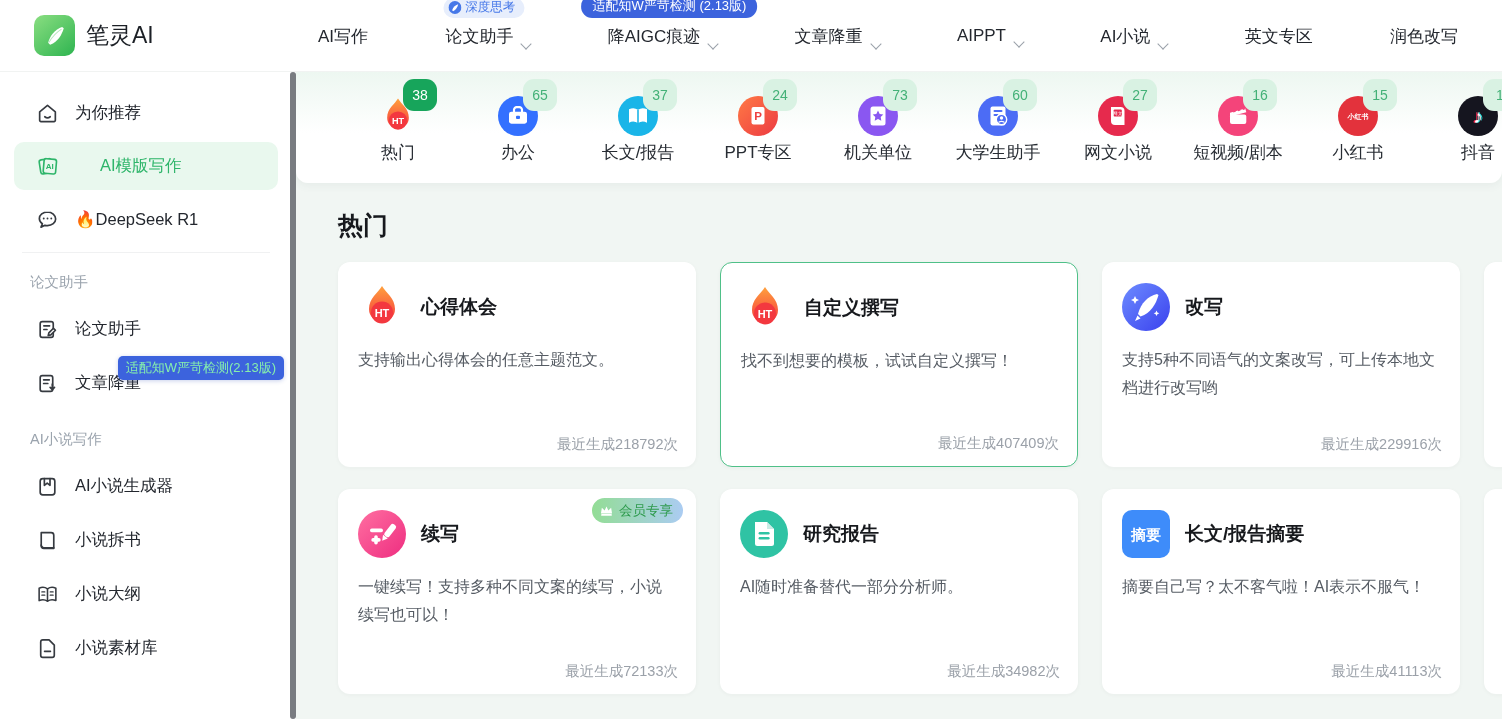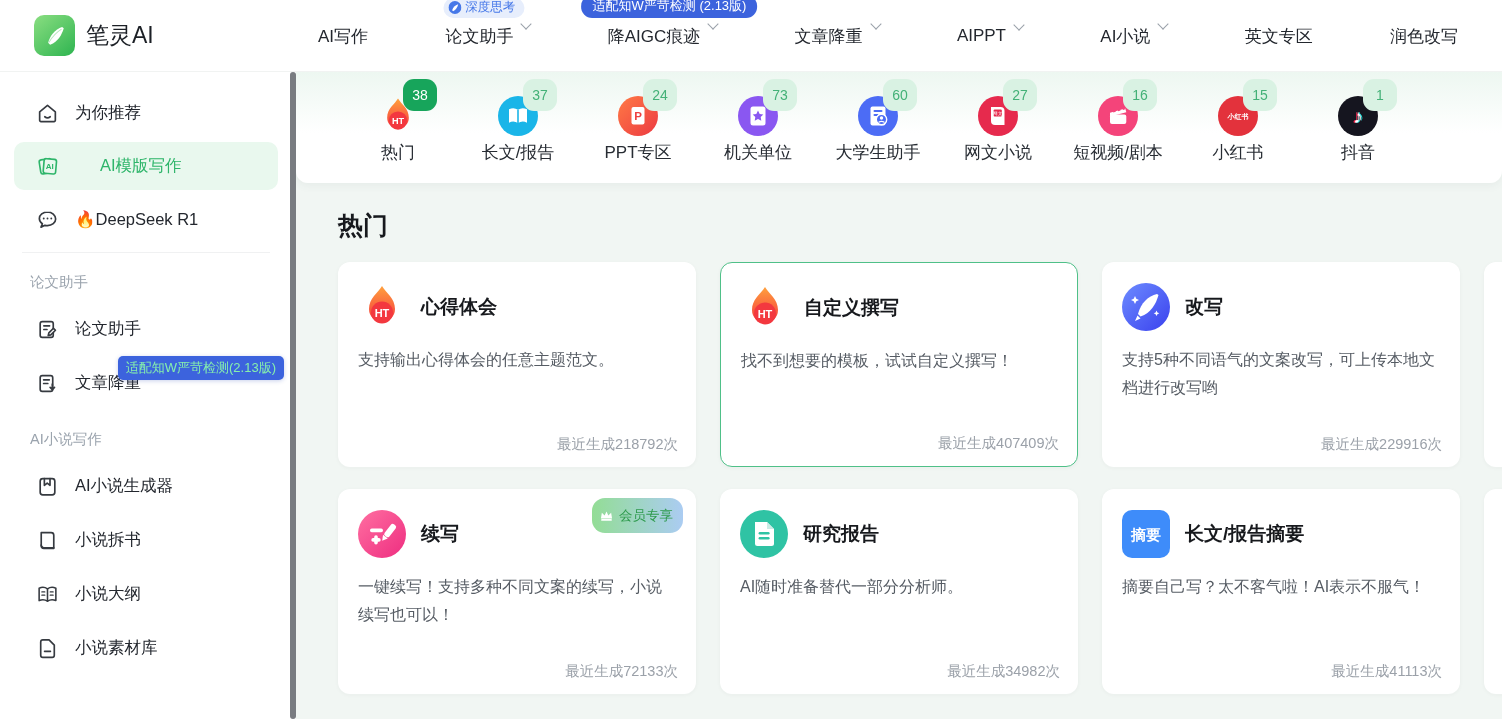--- a/index.html
+++ b/index.html
@@ -5,21 +5,21 @@
   * { margin:0; padding:0; box-sizing:border-box; }
   html,body { width:1502px; height:719px; overflow:hidden; }
   body { position:relative; background:#fff; font-family:"Liberation Sans","DejaVu Sans",sans-serif; color:#23272e; }
 
   
   .header { position:absolute; top:0; left:0; width:1502px; height:72px; background:#fff; border-bottom:1px solid #f1f3f2; z-index:30; }
   .logo { position:absolute; left:34px; top:15px; display:flex; align-items:center; gap:11px; cursor:pointer; }
   .logo-box { width:41px; height:41px; border-radius:10px; background:linear-gradient(140deg,#8ade81,#2eb450); display:flex; align-items:center; justify-content:center; }
   .logo-text { font-size:23px; color:#1c2026; font-weight:500; }
   .nav { position:absolute; left:318px; top:0; width:1140px; height:72px; display:flex; justify-content:space-between; align-items:center; }
-  .nav-item { position:relative; font-size:17px; color:#23272e; display:flex; align-items:flex-start; cursor:pointer; white-space:nowrap; }
+  .nav-item { position:relative; font-size:17px; color:#23272e; display:flex; align-items:flex-end; cursor:pointer; white-space:nowrap; }
   .chev { width:8px; height:8px; border-right:1.6px solid #9aa1a9; border-bottom:1.6px solid #9aa1a9; transform:rotate(45deg); margin-left:9px; margin-top:-5px; }
   .nav-badge-light { position:absolute; top:-27px; left:50%; transform:translateX(-55%); height:20px; border-radius:10px; background:#e7eefc; color:#4678e8; font-size:12.5px; display:flex; align-items:center; gap:4px; padding:0 9px 0 5px; white-space:nowrap; }
   .nav-badge-blue { position:absolute; top:-30px; left:50%; transform:translateX(-46%); height:23px; border-radius:11px; background:#3c63dd; color:#fff; font-size:13px; display:flex; align-items:center; padding:0 11px; white-space:nowrap; }
 
   
   .sidebar { position:absolute; top:72px; left:0; width:292px; height:647px; background:#fff; padding-top:14px; z-index:10; }
   .side-item { height:54px; display:flex; align-items:center; gap:16px; padding-left:36px; font-size:16.5px; color:#23272e; cursor:pointer; }
   .side-item svg { flex:none; }
   .side-item.selected { margin:2px 14px; height:48px; padding-left:22px; background:#e9f8ee; border-radius:10px; color:#2eb56a; font-weight:500;gap:40px; }
   .side-divider { height:1px; background:#f0f1f2; margin:6px 22px 0 22px; }
@@ -39,21 +39,21 @@
   .content { padding:26px 0 0 42px; }
   .section-title { font-size:25px; font-weight:700; color:#17191d; margin:0 0 20px 0; }
   .cards-row { display:flex; gap:24px; margin-bottom:22px; width:1600px; }
   .card { position:relative; width:358px; height:205px; background:#fff; border-radius:12px; padding:21px 20px; flex:none; box-shadow:0 1px 4px rgba(40,60,60,.04); cursor:pointer; }
   .card.hl { border:1.5px solid #4fc088; }
   .card-head { display:flex; align-items:center; gap:15px; }
   .card-icon { width:48px; height:48px; flex:none; }
   .card-title { font-size:19px; font-weight:700; color:#17191d; }
   .card-desc { margin-top:15px; font-size:16px; color:#565c64; line-height:28px; padding-right:4px; }
   .card-count { position:absolute; right:18px; bottom:13px; font-size:14.5px; color:#9ba1a9; }
-  .vip-badge { position:absolute; top:9px; right:13px; height:35px; border-radius:13px; background:linear-gradient(90deg,#93dd95,#abccf2); display:flex; align-items:center; gap:5px; padding:0 10px 0 7px; font-size:13.5px; color:#2f9b4e; font-weight:500; }
+  .vip-badge { position:absolute; top:9px; right:13px; height:25px; border-radius:13px; background:linear-gradient(90deg,#93dd95,#abccf2); display:flex; align-items:center; gap:5px; padding:0 10px 0 7px; font-size:13.5px; color:#2f9b4e; font-weight:500; }
 </style>
 </head>
 <body>
 
 <svg width="0" height="0" style="position:absolute" aria-hidden="true">
   <defs>
     <linearGradient id="gFlame" x1="0" y1="0" x2="0" y2="1">
         <stop offset="0" stop-color="#ffa13d"></stop>
         <stop offset="1" stop-color="#f5383f"></stop>
       </linearGradient>
@@ -212,20 +212,30 @@
     <div class="cat">
       <span class="cat-badge solid">38</span>
       <svg class="cat-icon" viewBox="0 0 48 48">
           <path d="M24 3C20 10 11 15 11 26a13 13 0 0 0 26 0C37 15 28 10 24 3Z" fill="url(#gFlame)"></path>
           <circle cx="24" cy="29.5" r="11" fill="#f3383f"></circle>
           <text x="24" y="34" text-anchor="middle" font-size="11" font-weight="bold" fill="#ffffff">HT</text>
         </svg>
       <span class="cat-label">热门</span>
     </div>
 
+    <div class="cat">
+      <span class="cat-badge">65</span>
+      <svg class="cat-icon" viewBox="0 0 40 40">
+          <circle cx="20" cy="20" r="20" fill="#3370ff"></circle>
+          <path d="M16 16v-2.2a2.6 2.6 0 0 1 2.6-2.6h2.8a2.6 2.6 0 0 1 2.6 2.6V16" fill="none" stroke="#fff" stroke-width="2.2"></path>
+          <rect x="11" y="15.7" width="18" height="12" rx="2.4" fill="#fff"></rect>
+          <rect x="18" y="19.8" width="4" height="3.2" rx="1" fill="#3370ff"></rect>
+        </svg>
+      <span class="cat-label">办公</span>
+    </div>
 
     <div class="cat">
       <span class="cat-badge">37</span>
       <svg class="cat-icon" viewBox="0 0 40 40">
           <circle cx="20" cy="20" r="20" fill="#1ab5e8"></circle>
           <path d="M11 13.3c3-1.6 6-1.6 9 .4 3-2 6-2 9-.4v13.4c-3-1.6-6-1.6-9 .4-3-2-6-2-9-.4Z" fill="#fff"></path>
           <path d="M20 13.7v13.4" stroke="#1ab5e8" stroke-width="1.6"></path>
         </svg>
       <span class="cat-label">长文/报告</span>
     </div>

